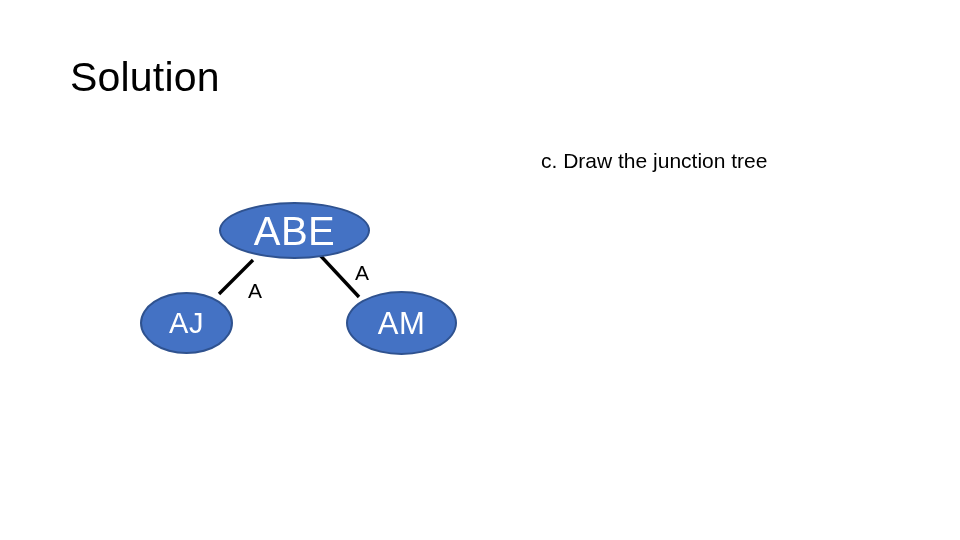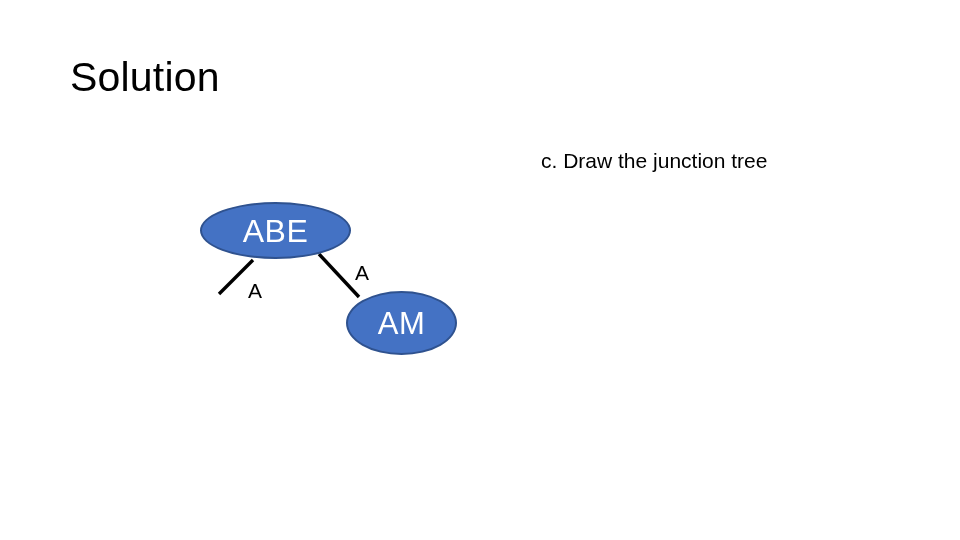--- a/index.html
+++ b/index.html
@@ -73,25 +73,25 @@
     align-items: center;
     justify-content: center;
     color: #ffffff;
     font-weight: 300;
     line-height: 1;
     letter-spacing: 0.5px;
     user-select: none;
   }
 
   #node-abe {
-    left: 200px;
+    left: 219px;
     top: 202px;
     width: 151px;
     height: 57px;
-    font-size: 32px;
+    font-size: 40px;
   }
   #node-aj {
     left: 140px;
     top: 292px;
     width: 93px;
     height: 62px;
     font-size: 29px;
   }
   #node-am {
     left: 346px;
@@ -131,20 +131,21 @@
 
   <div id="junction-tree">
 
     <svg id="edge-layer" viewBox="0 0 960 540">
       <line x1="219" y1="294" x2="253" y2="260" stroke="#000000" stroke-width="3.4" stroke-linecap="butt"></line>
       <line x1="319" y1="254" x2="359" y2="297" stroke="#000000" stroke-width="3.4" stroke-linecap="butt"></line>
     </svg>
 
     <div class="node" id="node-abe">ABE</div>
 
+    <div class="node" id="node-aj">AJ</div>
 
     <div class="node" id="node-am">AM</div>
 
     <div class="edge-label" id="edge-label-abe-aj">A</div>
 
     <div class="edge-label" id="edge-label-abe-am">A</div>
 
   </div>
 </div>
 

